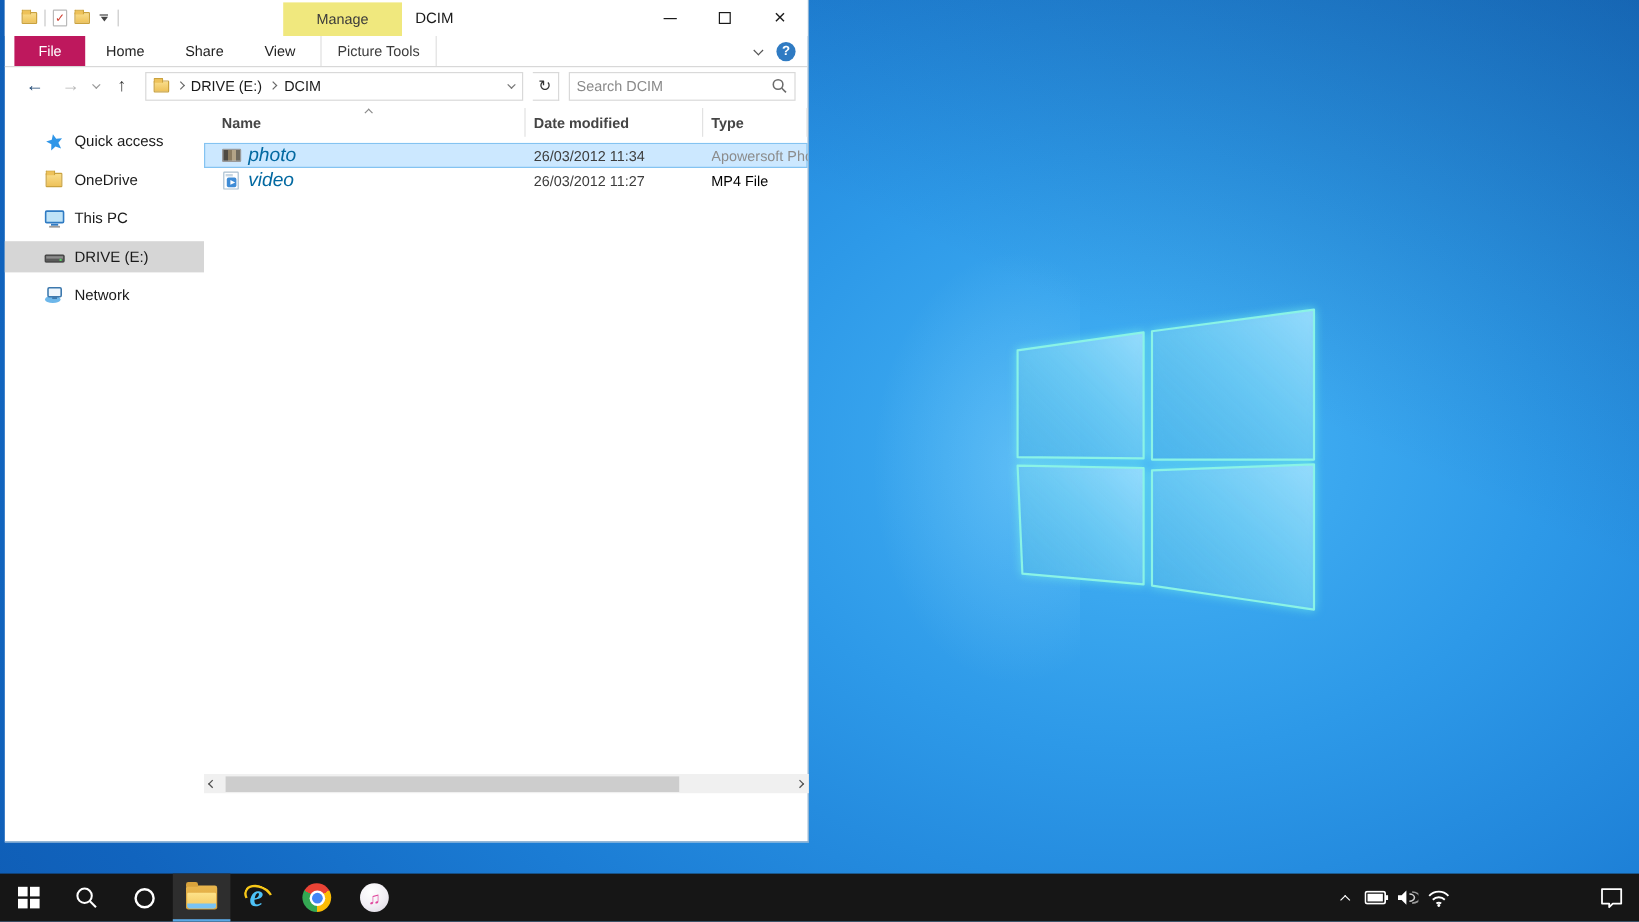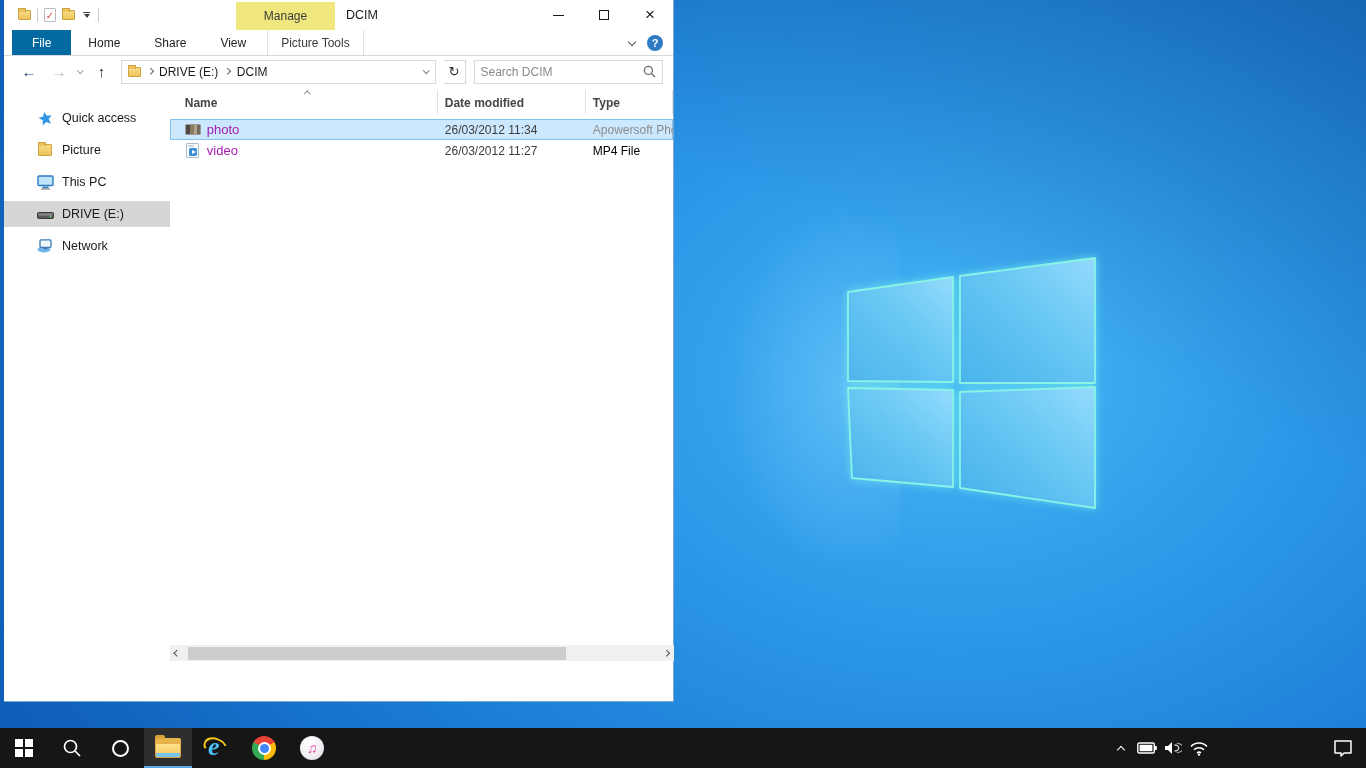--- a/index.html
+++ b/index.html
@@ -45,21 +45,21 @@
   .win-btn { width:46px; height:30px; display:flex; align-items:center; justify-content:center; }
   .glyph-min { width:11px; height:1px; background:#1a1a1a; }
   .glyph-max { width:10px; height:10px; border:1px solid #1a1a1a; }
   .glyph-close { font-size:17px; color:#1a1a1a; line-height:1; margin-top:-2px; }
 
   
   .ribbon-tabs { position:relative; height:26px; border-bottom:1px solid #d8d8d8;
     display:flex; align-items:stretch; }
   .rtab { display:flex; align-items:center; justify-content:center; padding:0 17px;
     color:#222; font-size:12px; }
-  .rtab.file { background:#0369a1; color:#fff; margin-left:8px; padding:0 20px; }
+  .rtab.file { background:#be185d; color:#fff; margin-left:8px; padding:0 20px; }
   .rtab.context { border-left:1px solid #e0e0e0; border-right:1px solid #e0e0e0;
     margin-left:4px; padding:0 13px; color:#3b3b3b; }
   .ribbon-right { position:absolute; right:10px; top:0; height:26px; display:flex;
     align-items:center; gap:12px; }
   .help-circle { width:16px; height:16px; border-radius:50%; background:#2f7bc3; color:#fff;
     font-size:11px; font-weight:bold; display:flex; align-items:center; justify-content:center; }
 
   
   .chev { display:inline-block; width:6px; height:6px;
     border-right:1.4px solid #555; border-bottom:1.4px solid #555; }
@@ -99,21 +99,21 @@
   .filepane { position:relative; width:504px; }
   .col-headers { position:absolute; top:0; left:0; right:0; height:30px; color:#454545; }
   .col-h { position:absolute; top:9px; font-size:12px;font-weight:bold; }
   .col-sep { position:absolute; top:3px; width:1px; height:24px; background:#e2e2e2; }
   .sort-caret { position:absolute; left:135px; top:2px; }
   .rows { position:absolute; top:32px; left:0; right:0; }
   .frow { position:relative; height:21px; display:flex; align-items:center; }
   .frow.selected { background:#cce8ff; box-shadow:inset 0 0 0 1px #84c3f1; }
   .frow .ficon { position:absolute; left:15px; width:16px; height:16px;
     display:flex; align-items:center; justify-content:center; }
-  .frow .fname { position:absolute; left:37px; font-size:13px; color:#a21caf; }
+  .frow .fname { position:absolute; left:37px; font-size:16px; color:#0369a1;font-style:italic; }
   .frow .fdate { position:absolute; left:275px; font-size:12px; color:#3d3d3d; }
   .frow .ftype { position:absolute; left:423px; right:0; font-size:12px; color:#000000;
     white-space:nowrap; overflow:hidden; }
   .frow .ftype.clip { color:#8c8c8c; }
 
   .photo-thumb { width:16px; height:11px; border-radius:1px;
     background:linear-gradient(90deg,#4e4a42 0 30%, #8a7b60 30% 55%, #b3a487 55% 75%, #6f6a5e 75% 100%);
     border:1px solid #9a9a9a; }
   .video-doc { width:13px; height:15px; background:#fff; border:1px solid #a9bfd0;
     border-radius:1px; position:relative; }
@@ -276,21 +276,21 @@
             <svg width="15" height="15" viewBox="0 0 16 16">
               <path d="M8 0.8 L10 5.4 L15.2 5.9 L11.2 9.2 L12.5 14.6 L8 11.8 L3.5 14.6 L4.8 9.2 L0.8 5.9 L6 5.4 Z" fill="#2f96e8" transform="rotate(-12 8 8)"></path>
             </svg>
           </span>
           <span>Quick access</span>
         </div>
         <div class="side-item" style="top:50px">
           <span class="side-ic">
             <span class="mini-folder" style="width:14px;height:12px"></span>
           </span>
-          <span>Picture</span>
+          <span>OneDrive</span>
         </div>
         <div class="side-item" style="top:82px">
           <span class="side-ic">
             <svg width="17" height="15" viewBox="0 0 17 15">
               <rect x="1" y="1" width="15" height="9.5" rx="1" fill="#bfe3f7" stroke="#2f7bc3" stroke-width="1.4"></rect>
               <rect x="5.5" y="11.5" width="6" height="1.6" fill="#2f7bc3"></rect>
               <rect x="4" y="13.2" width="9" height="1.5" fill="#9a9a9a"></rect>
             </svg>
           </span>
           <span>This PC</span>

